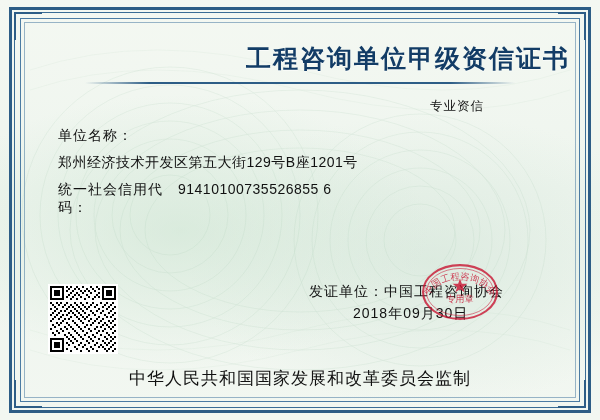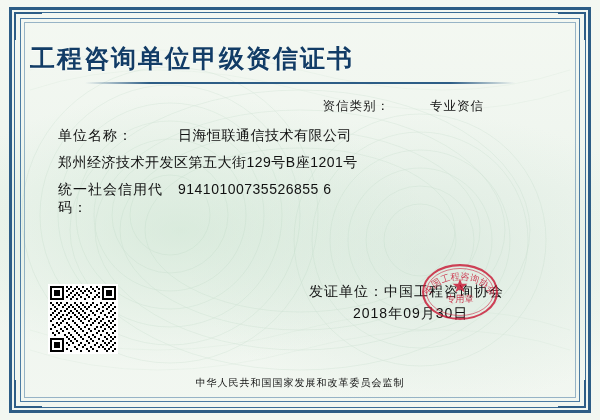--- a/index.html
+++ b/index.html
@@ -49,21 +49,21 @@
   }
   .corner.tl{left:14px;top:12px;border-right:0;border-bottom:0;}
   .corner.tr{right:14px;top:12px;border-left:0;border-bottom:0;}
   .corner.bl{left:14px;bottom:12px;border-right:0;border-top:0;}
   .corner.br{right:14px;bottom:12px;border-left:0;border-top:0;}
 
   .content{
     position:absolute;left:30px;top:28px;right:30px;bottom:28px;
   }
   .title{
-    text-align:left;
+    text-align:right;
     font-family:"DejaVu Serif","Liberation Serif",serif;
     font-weight:bold;
     font-size:25px;
     letter-spacing:2px;
     color:#123c66;
     margin-top:14px;
     text-shadow:0 1px 0 rgba(255,255,255,.6);
   }
   .title-rule{
     width:430px;height:2px;margin:7px auto 0 auto;
@@ -127,21 +127,21 @@
 
   
   .seal{
     position:absolute;right:98px;bottom:86px;
     width:84px;height:84px;
     pointer-events:none;
   }
   .footer{
     position:absolute;left:0;right:0;bottom:30px;
     text-align:center;
-    font-size:10px;color:#111;letter-spacing:1px;
+    font-size:17px;color:#111;letter-spacing:1px;
   }
 </style>
 </head>
 <body>
 
 <div id="cert">
 
   <svg class="texture" width="600" height="420" viewBox="0 0 600 420" aria-hidden="true">
     <defs>
       <pattern id="wave" width="600" height="420" patternUnits="userSpaceOnUse">
@@ -183,29 +183,27 @@
   <div class="corner tr"></div>
   <div class="corner bl"></div>
   <div class="corner br"></div>
 
   <div class="content">
 
     <div class="title">工程咨询单位甲级资信证书</div>
     <div class="title-rule"></div>
 
     <div class="subline">
-      <span class="lab">资信类别：</span>
       <span class="val">专业资信</span>
     </div>
 
     <div class="fields">
 
       <div class="row">
         <span class="lbl">单位名称：</span>
-        <span class="val">日海恒联通信技术有限公司</span>
       </div>
 
       <div class="row">
         <span class="val">郑州经济技术开发区第五大街129号B座1201号</span>
       </div>
 
       <div class="row">
         <span class="lbl">统一社会信用代码：</span>
         <span class="val">91410100735526855 6</span>
       </div>

